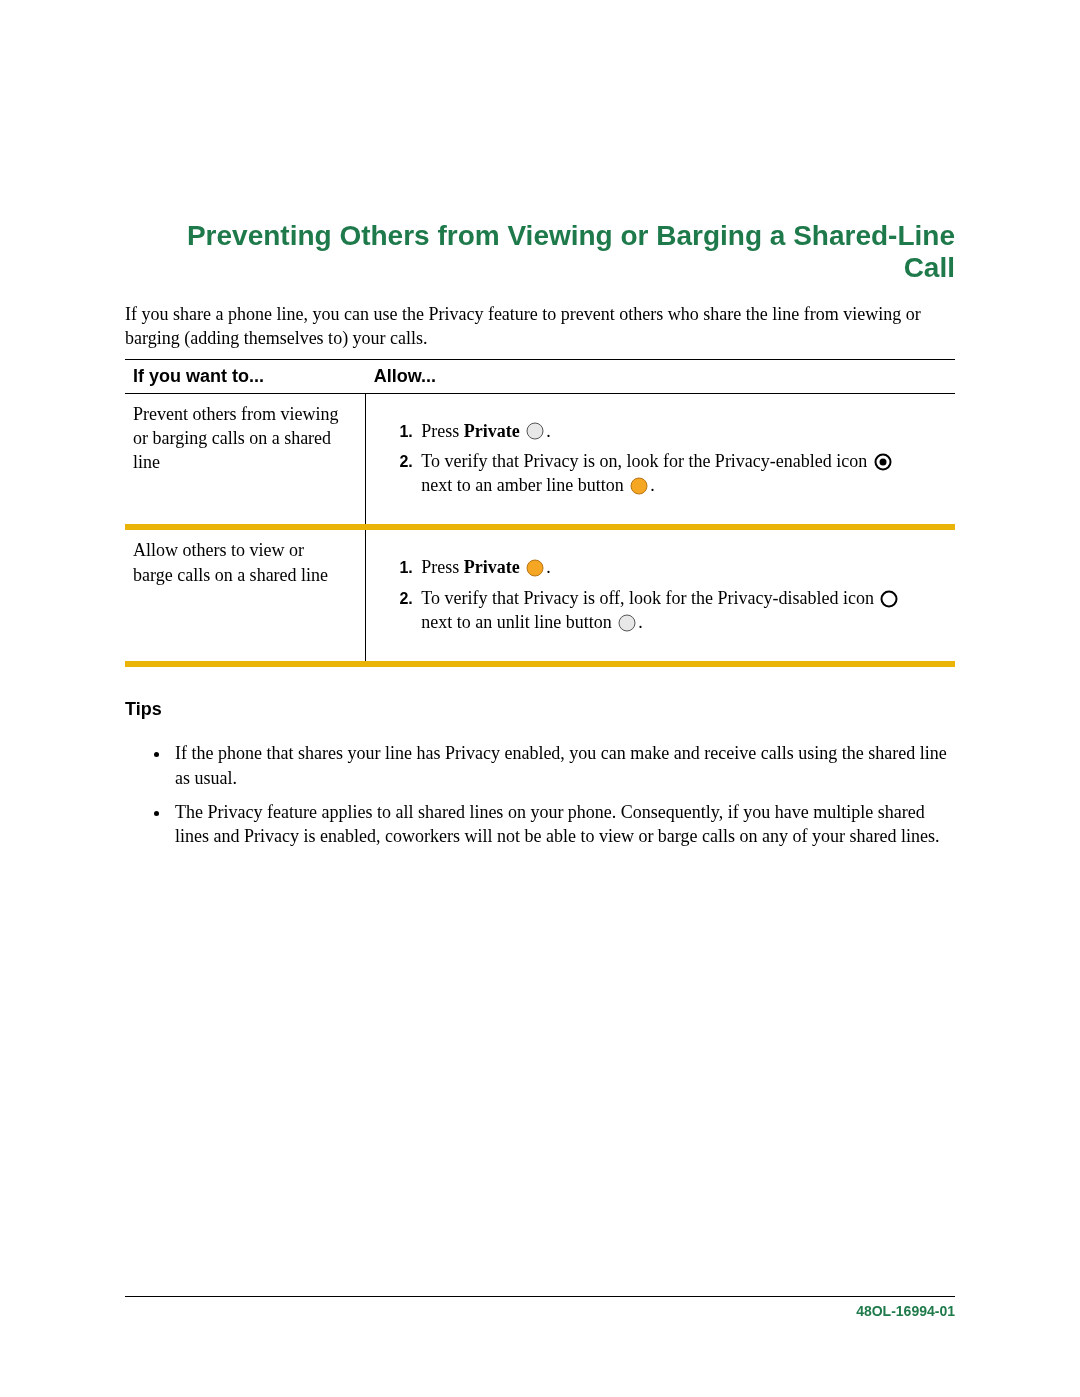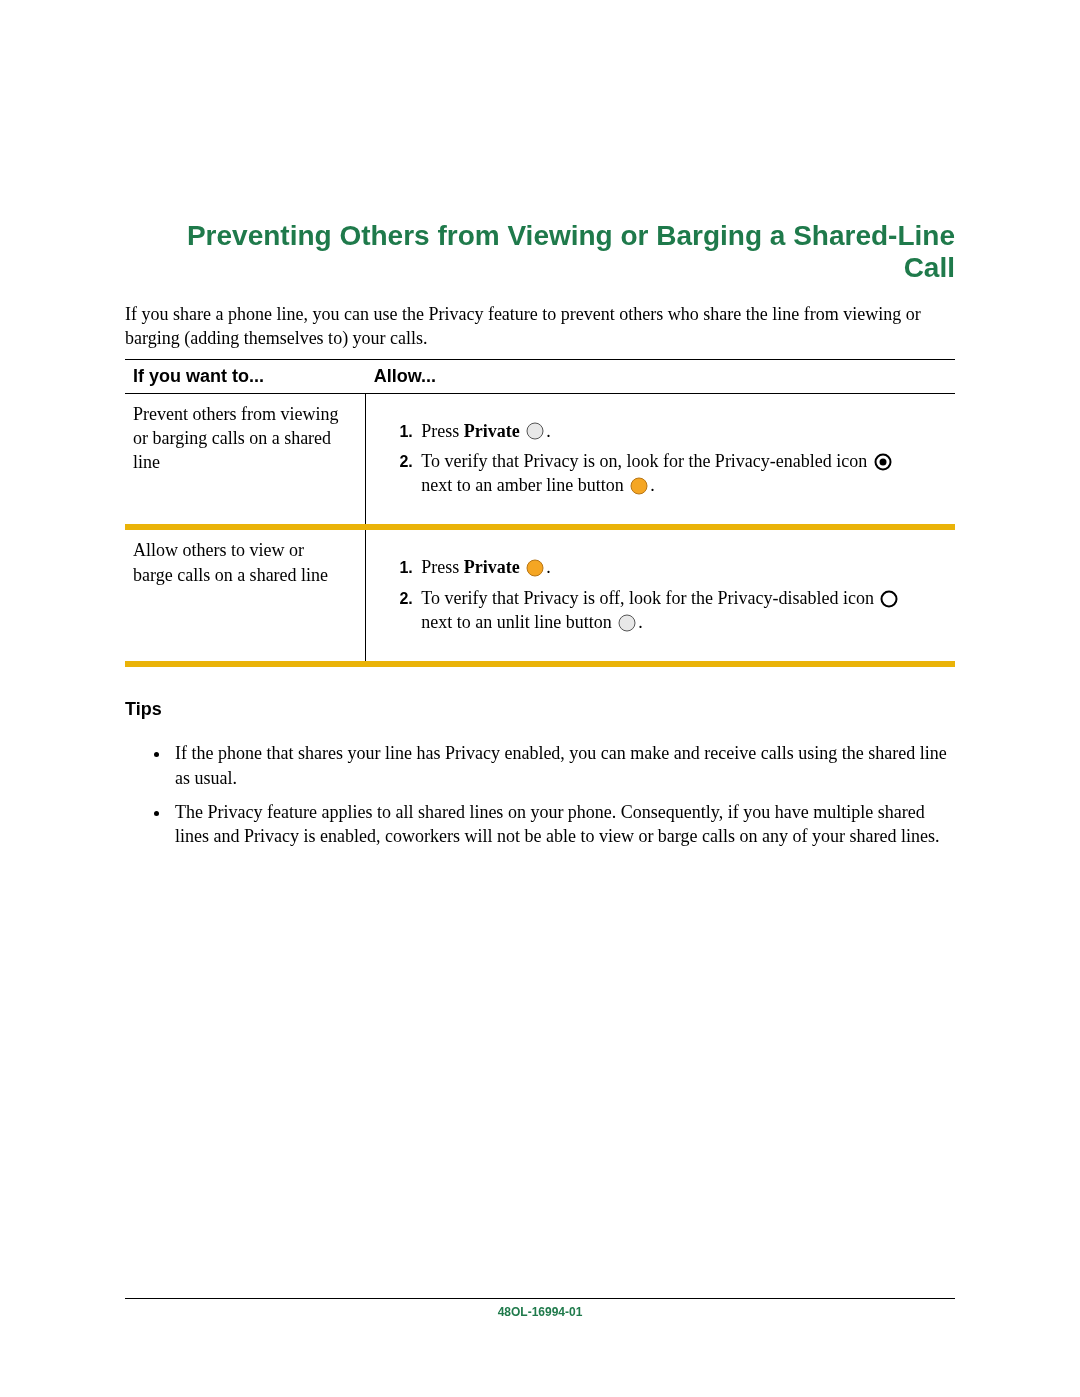--- a/index.html
+++ b/index.html
@@ -85,24 +85,24 @@
   }
   .footer {
     position: absolute;
     bottom: 78px;
     left: 125px;
     right: 125px;
     border-top: 1px solid #000;
     padding-top: 6px;
     font-family: Arial, Helvetica, sans-serif;
     font-weight: bold;
-    font-size: 12px;
+    font-size: 14px;
     color: #1f7a4b;
     display: flex;
-    justify-content: center;
+    justify-content: flex-end;
   }
   .ic {
     display: inline-block;
     vertical-align: middle;
     width: 18px;
     height: 18px;
     margin: 0 2px;
     position: relative;
     top: -1px;
   }

